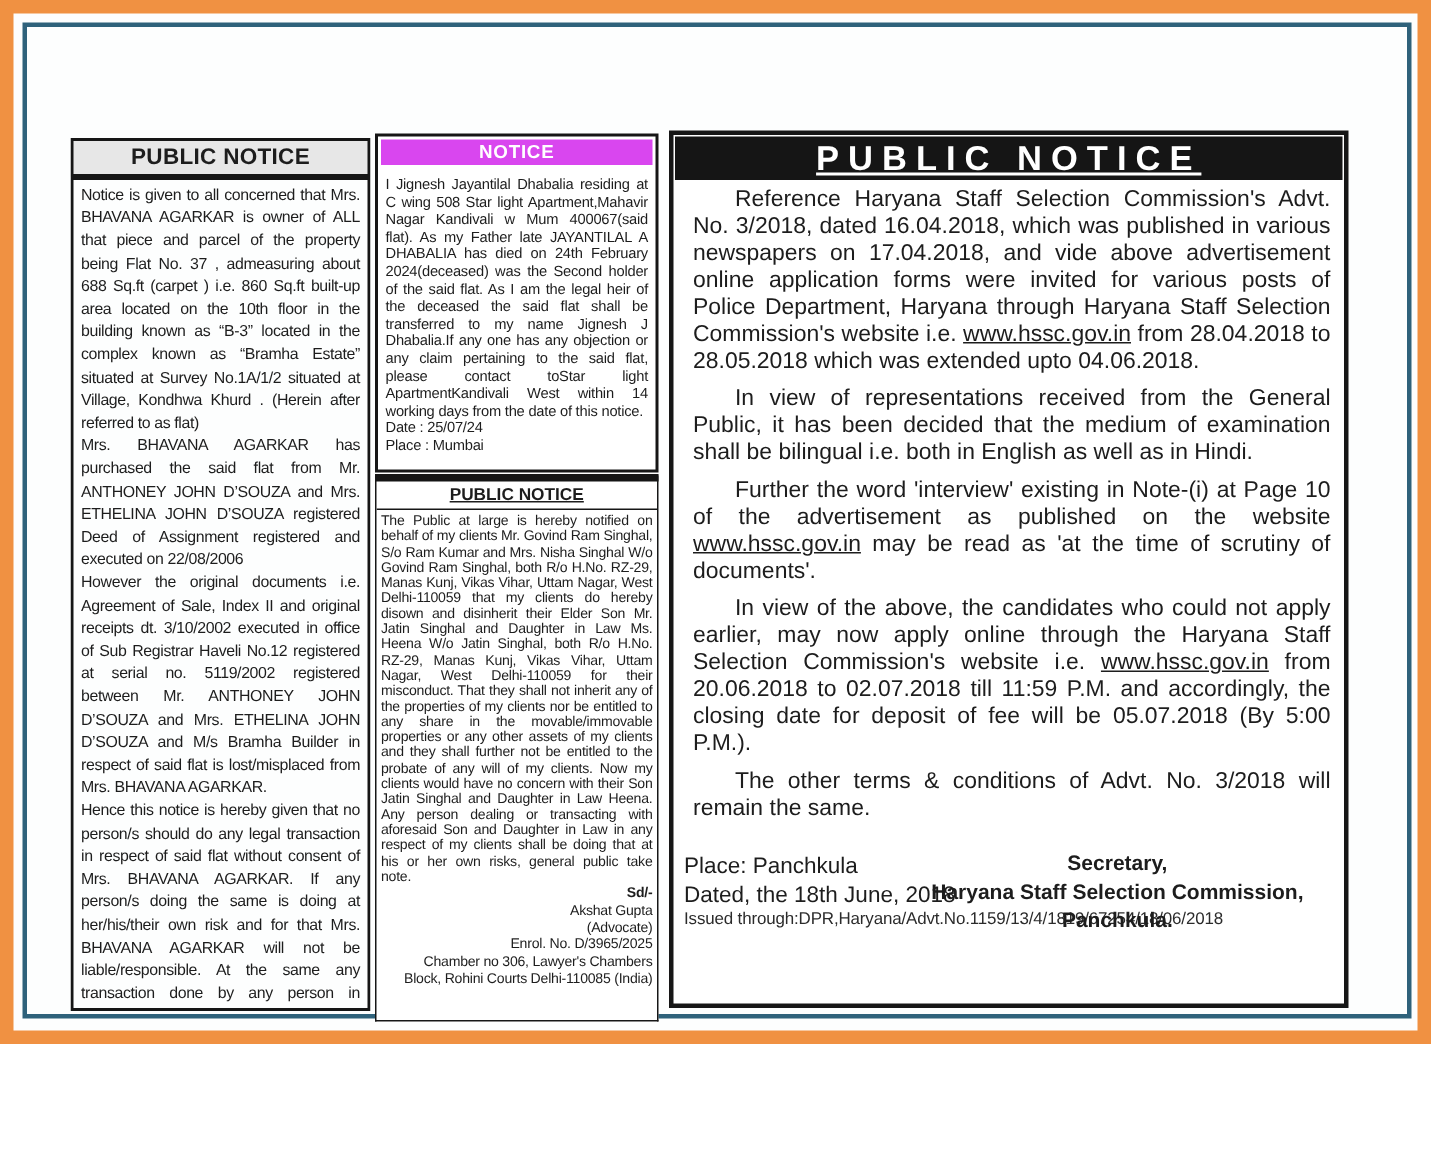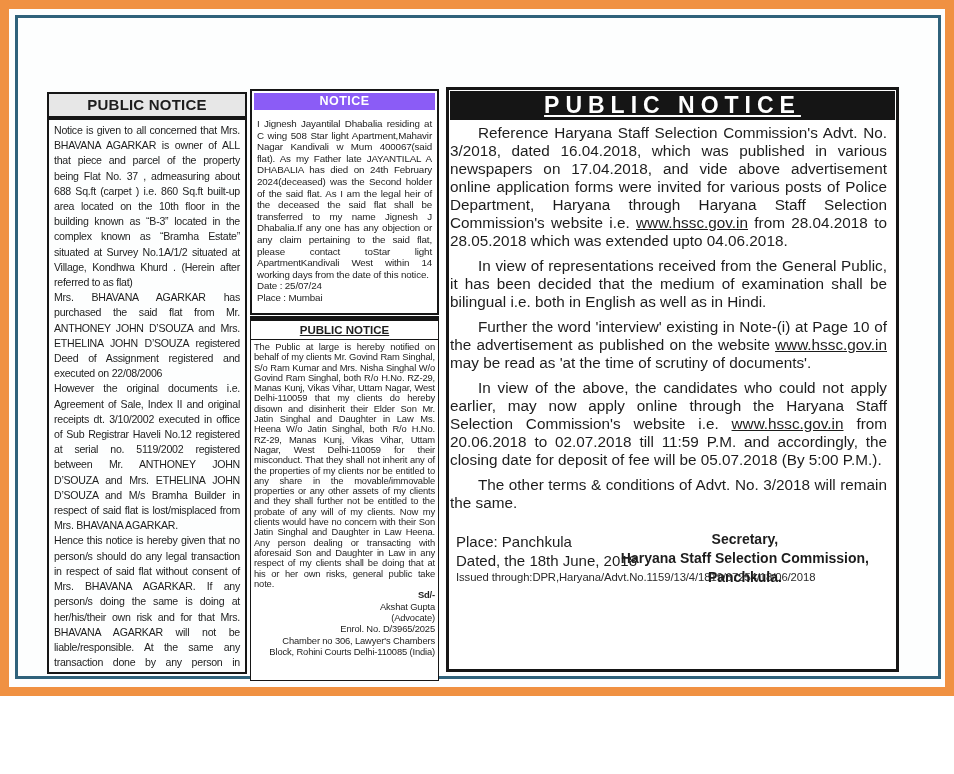--- a/index.html
+++ b/index.html
@@ -27,21 +27,21 @@
   .ag-body {
     margin-top:0; border:2px solid #161616; padding:3px 5px 2px 5px;
     font-size:10.6px; line-height:15.2px; letter-spacing:-0.25px;
     text-align:justify; height:556px; overflow:hidden;
   }
   .ag-body p { text-align:justify; }
 
   
   .dhabalia { left:241px; top:80px; width:189px; height:226px; border:2px solid #161616; padding:2px; }
   .dh-header {
-    background:#8b5cf6; color:#fff; font-weight:bold; text-align:center;
+    background:#d946ef; color:#fff; font-weight:bold; text-align:center;
     font-size:12.5px; line-height:17px; letter-spacing:.5px;
   }
   .dh-body {
     padding:8px 3px; font-size:9.8px; line-height:11.6px; letter-spacing:-0.15px;
     text-align:justify; overflow:hidden;
   }
   .dh-body .plain { text-align:left; }
 
   
   .singhal { left:241px; top:307px; width:189px; height:365px; border:1.5px solid #161616; border-top:5px solid #151515; }
@@ -56,21 +56,21 @@
   .sg-sign { text-align:right; line-height:11.4px; }
   .sg-sign .sd { font-weight:bold; }
 
   
   .hssc { left:437px; top:78px; width:453px; height:585px; border:3px solid #161616; padding:1px; }
   .hs-header {
     background:#151515; color:#fff; font-weight:bold; text-align:center;
     font-size:23px; line-height:29px; letter-spacing:6px;
   }
   .hs-header span { text-decoration:underline; }
-  .hs-body { padding:4px 8px 0 0; font-size:15.3px; line-height:18px; text-align:justify; }
+  .hs-body { padding:4px 8px 0 12px; font-size:15.3px; line-height:18px; text-align:justify; }
   .hs-body p { text-indent:28px; margin-bottom:7px; }
   .u { text-decoration:underline; }
   .hs-footer { position:relative; padding:0 8px 0 6px; margin-top:6px; }
   .hs-sign { position:absolute; right:26px; top:-2px; text-align:center; font-weight:bold; font-size:14px; line-height:19px; }
   .hs-place { font-size:15px; line-height:19px; margin-top:20px; }
   .hs-issued { font-size:11.3px; line-height:15px; color:#2b2b2b; letter-spacing:-0.1px; }
 </style>
 </head>
 <body>
 

